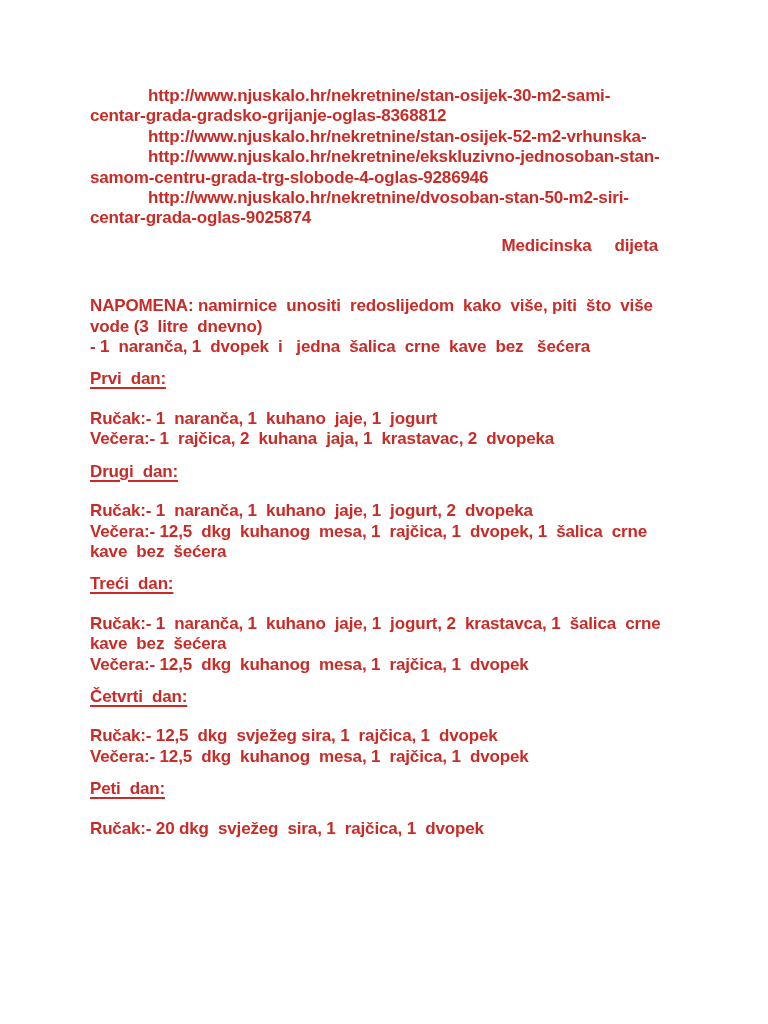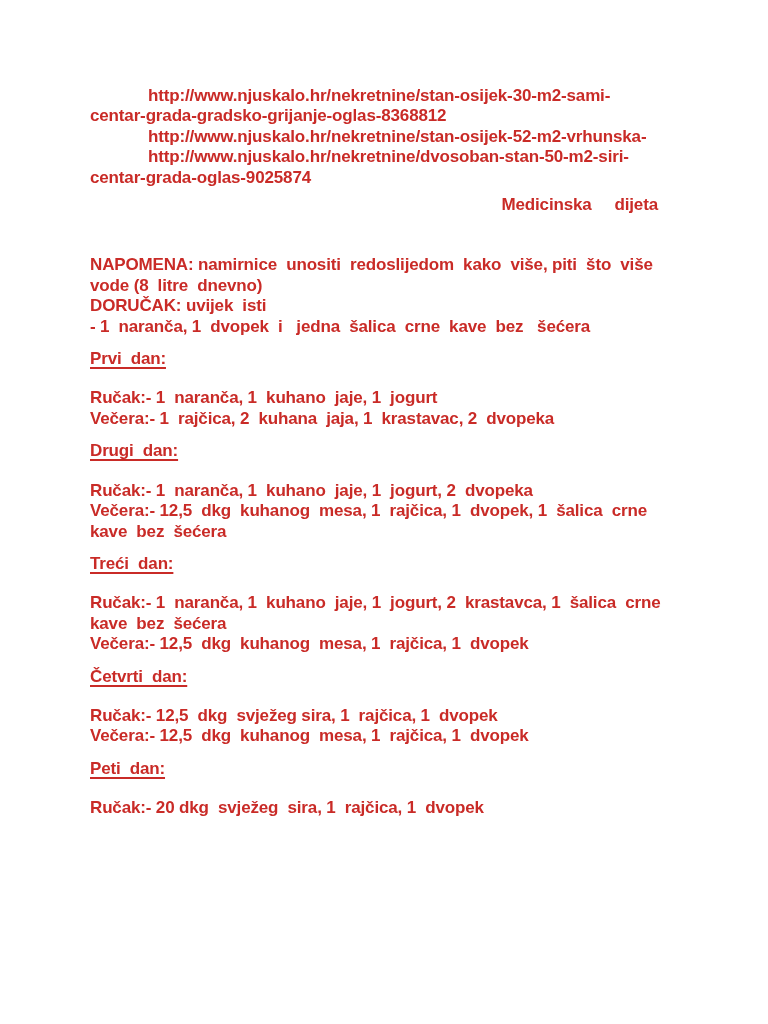--- a/index.html
+++ b/index.html
@@ -49,31 +49,34 @@
 
   <div class="urls">
     <div class="para">
       <div class="ln indent">http://www.njuskalo.hr/nekretnine/stan-osijek-30-m2-sami-</div>
       <div class="ln">centar-grada-gradsko-grijanje-oglas-8368812</div>
     </div>
     <div class="para">
       <div class="ln indent">http://www.njuskalo.hr/nekretnine/stan-osijek-52-m2-vrhunska-</div>
     </div>
     <div class="para">
+      <div class="ln indent">http://www.njuskalo.hr/nekretnine/ekskluzivno-jednosoban-stan-</div>
+      <div class="ln">samom-centru-grada-trg-slobode-4-oglas-9286946</div>
+    </div>
+    <div class="para">
       <div class="ln indent">http://www.njuskalo.hr/nekretnine/dvosoban-stan-50-m2-siri-</div>
       <div class="ln">centar-grada-oglas-9025874</div>
     </div>
   </div>
 
   <div class="title">Medicinska     dijeta</div>
 
   <div class="note">
     <div class="ln">NAPOMENA: namirnice  unositi  redoslijedom  kako  više, piti  što  više</div>
-    <div class="ln">vode (8  litre  dnevno)</div>
-    <div class="ln">DORUČAK: uvijek  isti</div>
+    <div class="ln">vode (3  litre  dnevno)</div>
     <div class="ln">- 1  naranča, 1  dvopek  i   jedna  šalica  crne  kave  bez   šećera</div>
   </div>
 
   <div class="section">
     <div class="heading">Prvi  dan:</div>
     <div class="ln">Ručak:- 1  naranča, 1  kuhano  jaje, 1  jogurt</div>
     <div class="ln">Večera:- 1  rajčica, 2  kuhana  jaja, 1  krastavac, 2  dvopeka</div>
   </div>
 
   <div class="section">

